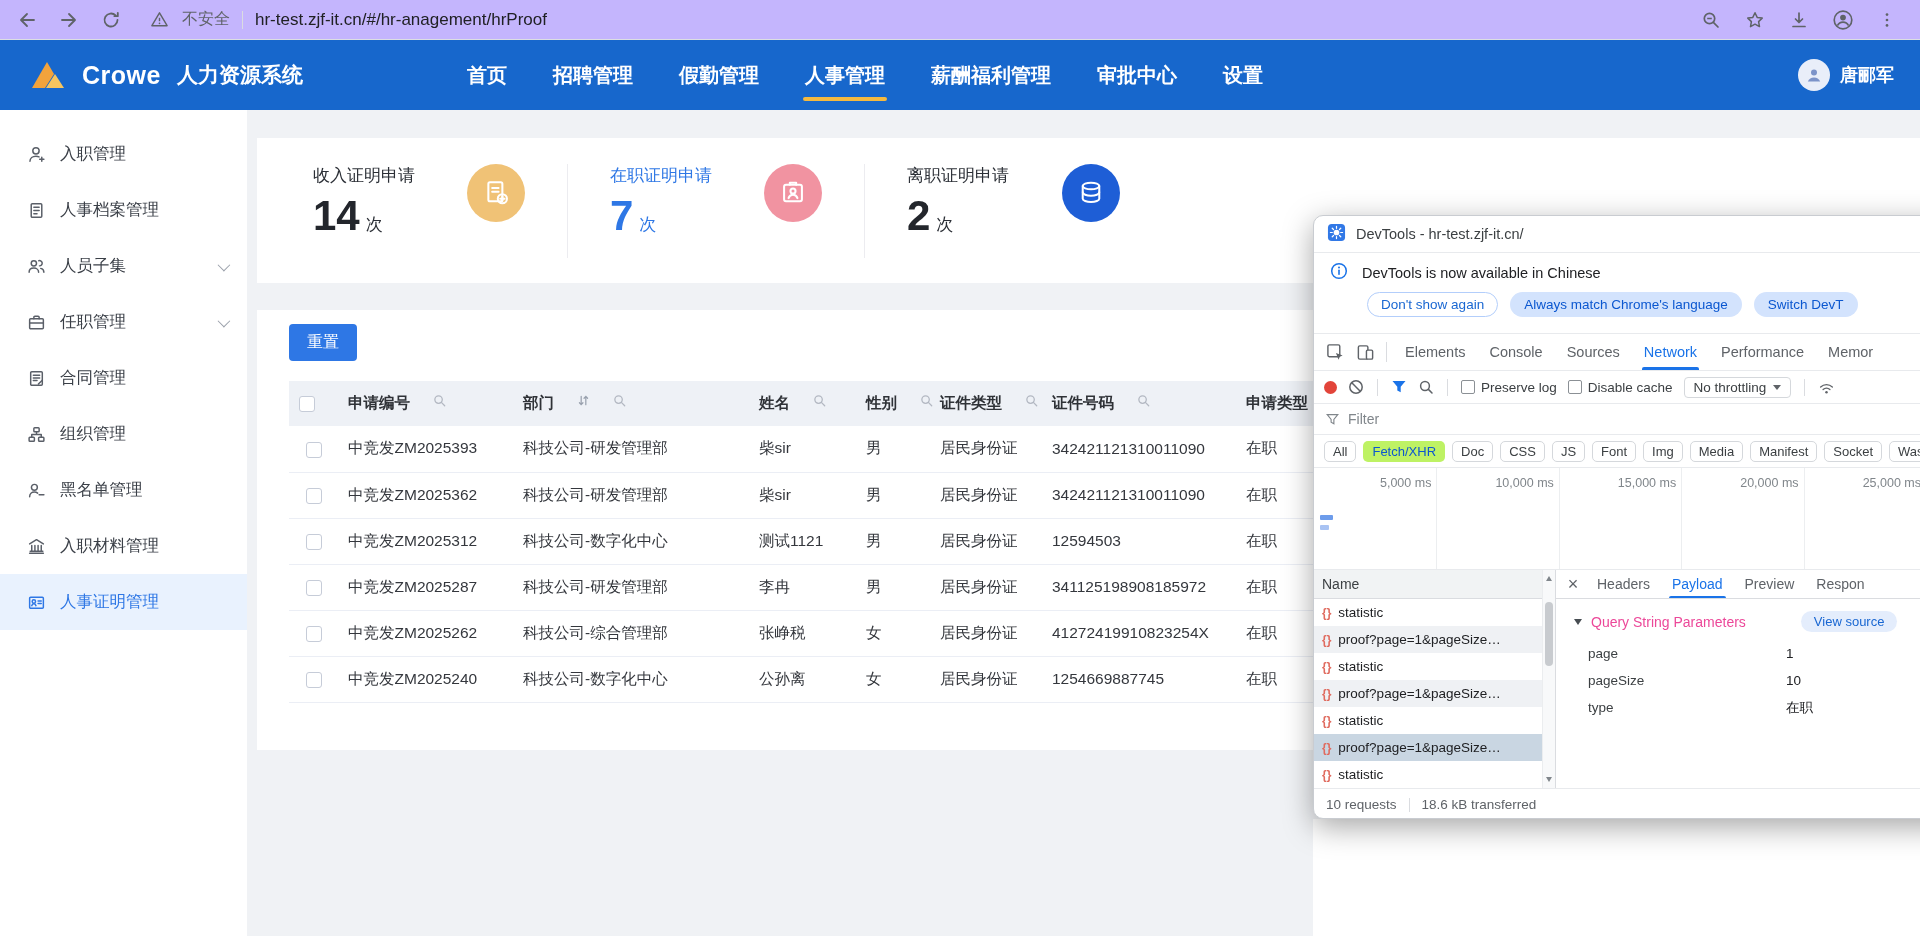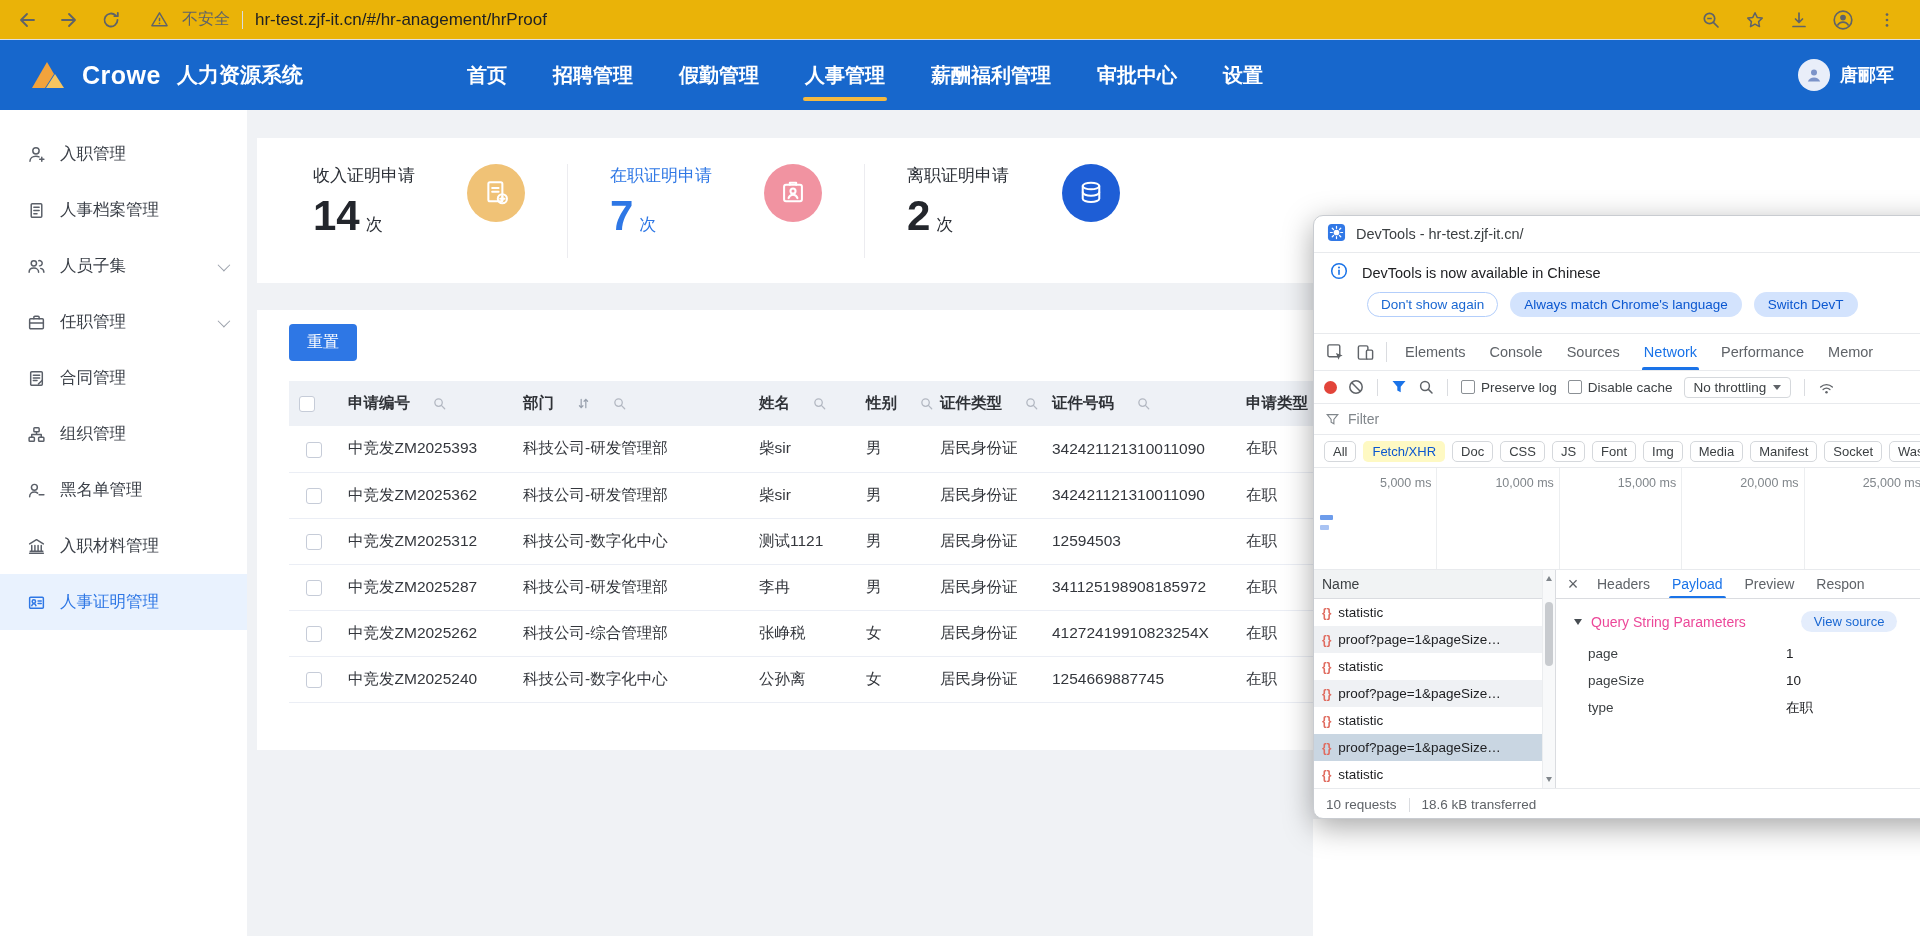--- a/index.html
+++ b/index.html
@@ -1,20 +1,20 @@
 <!DOCTYPE html>
 <html><head>
 <meta charset="utf-8">
 <style>
   *{margin:0;padding:0;box-sizing:border-box}
   html,body{width:1920px;height:936px;overflow:hidden}
   body{position:relative;font-family:"Liberation Sans","DejaVu Sans",sans-serif;background:#f0f2f5;color:#333}
 
   
-  .browser-bar{position:absolute;top:0;left:0;right:0;height:40px;background:#eab308;border-bottom:1px solid #dcdfe3;display:flex;align-items:center;padding:16px 16px;z-index:3}
+  .browser-bar{position:absolute;top:0;left:0;right:0;height:40px;background:#c4b5fd;border-bottom:1px solid #dcdfe3;display:flex;align-items:center;padding:16px 16px;z-index:3}
   .bicon{width:22px;height:22px;display:flex;align-items:center;justify-content:center;flex:0 0 auto}
   .bnav{display:flex;align-items:center;gap:20px;margin-right:26px}
   .urlwrap{display:flex;align-items:center;gap:12px;flex:1;min-width:0}
   .sec-label{font-size:16px;color:#5f6368}
   .url-sep{width:1px;height:18px;background:#dadce0}
   .url-text{font-size:17px;color:#202124;white-space:nowrap}
   .bright{display:flex;align-items:center;gap:22px;margin-left:auto;padding-right:6px}
 
   
   .app-header{position:absolute;top:40px;left:0;right:0;height:70px;background:#1767cc;display:flex;align-items:center;padding:0 26px;color:#fff;z-index:3}
@@ -50,21 +50,21 @@
   .stat-icon svg{stroke:#fff;fill:none;stroke-width:1.6;stroke-linecap:round;stroke-linejoin:round}
 
   
   .table-panel{position:absolute;left:257px;top:310px;right:0;height:440px;background:#fff;padding:12px 32px;z-index:1}
   .reset-btn{background:#2e77e5;color:#fff;border:none;border-radius:4px;font-size:16px;padding:8px 18px;margin:2px 0 20px 0;cursor:pointer;font-family:inherit}
   table.grid{width:100%;border-collapse:collapse;table-layout:fixed}
   .grid thead th{background:#eef1f6;height:45px;font-size:15.5px;color:#2f3237;font-weight:700;text-align:left;padding:0 10px;white-space:nowrap}
   .grid tbody td{height:46px;border-bottom:1px solid #ebeef5;font-size:15.5px;color:#34373d;padding:0 10px;white-space:nowrap;overflow:hidden}
   .cbcell{text-align:center}
   .cb{display:inline-block;width:16px;height:16px;border:1px solid #c6ccd8;border-radius:3px;background:#fff;vertical-align:middle;cursor:pointer}
-  .thwrap{display:inline-flex;align-items:center;gap:22px}
+  .thwrap{display:inline-flex;gap:22px}
   .icon-s{display:inline-flex;width:14px;height:14px;align-items:center;justify-content:center}
 
   
   .below-dt{position:absolute;left:1313px;top:819px;right:0;bottom:0;background:#fff;z-index:4}
 
   
   .devtools{position:absolute;left:1313px;top:215px;width:648px;height:604px;background:#fff;border:1px solid #c9ccd1;border-radius:10px;box-shadow:0 8px 30px rgba(0,0,0,.35);z-index:10;overflow:hidden;color:#202124;font-size:14px}
   .dt-titlebar{height:37px;display:flex;align-items:center;gap:10px;padding:0 13px;border-bottom:1px solid #e8eaed;font-size:14.5px;color:#3c4043}
   .dt-notice{height:81px;padding:9px 16px 0 16px;border-bottom:1px solid #e8eaed}
   .dt-notice .row1{display:flex;align-items:center;gap:14px;font-size:14.5px;color:#202124}
@@ -80,21 +80,21 @@
   .dt-tab.active::after{content:"";position:absolute;left:10px;right:10px;bottom:0;height:3px;background:#1a73e8;border-radius:2px 2px 0 0}
   .dt-toolbar{height:33px;display:flex;align-items:center;gap:11px;padding:0 10px;border-bottom:1px solid #e8eaed;font-size:13.5px;color:#3c4043}
   .tgroup{display:flex;align-items:center;gap:6px;white-space:nowrap}
   .rec{width:13px;height:13px;border-radius:50%;background:#e2443a}
   .cbsm{width:14px;height:14px;border:1.5px solid #8b9095;border-radius:2px;background:#fff;flex:0 0 auto}
   .throttle{display:flex;align-items:center;gap:7px;border:1px solid #d5d8dc;border-radius:4px;padding:2px 9px;white-space:nowrap}
   .caret{width:0;height:0;border-left:4px solid transparent;border-right:4px solid transparent;border-top:5px solid #5f6368}
   .dt-filter{height:31px;display:flex;align-items:center;gap:9px;padding:0 12px;border-bottom:1px solid #e8eaed;color:#80868b;font-size:14px}
   .dt-chips{height:33px;display:flex;align-items:center;gap:7px;padding:0 10px;border-bottom:1px solid #e8eaed;overflow:hidden}
   .chip{font-size:13px;color:#3c4043;border:1px solid #d5d8dc;border-radius:5px;padding:2px 8px;white-space:nowrap;cursor:pointer}
-  .chip.on{background:#fef9c3;border-color:transparent;color:#0b57d0}
+  .chip.on{background:#bef264;border-color:transparent;color:#0b57d0}
   .dt-timeline{height:102px;position:relative;border-bottom:1px solid #e8eaed;overflow:hidden}
   .tl-line{position:absolute;top:0;bottom:0;width:1px;background:#eceef0}
   .tl-label{position:absolute;top:8px;transform:translateX(-100%);font-size:12.5px;color:#80868b;white-space:nowrap}
   .tl-bar1{position:absolute;left:6px;top:47px;width:13px;height:5px;background:#6d9ceb;border-radius:1px}
   .tl-bar2{position:absolute;left:6px;top:57px;width:9px;height:5px;background:#a9c3f3;border-radius:1px}
   .dt-main{display:flex;height:218px}
   .dt-list{width:242px;position:relative;border-right:1px solid #dadce0;overflow:hidden;flex:0 0 auto}
   .dt-name-head{height:29px;display:flex;align-items:center;padding:0 8px;background:#f1f3f4;border-bottom:1px solid #dadce0;font-size:14px;color:#3c4043}
   .req{height:27px;display:flex;align-items:center;gap:7px;padding:0 20px 0 8px;font-size:13.5px;color:#202124;white-space:nowrap;overflow:hidden;cursor:pointer}
   .req:nth-child(even){background:#eff1f4}

